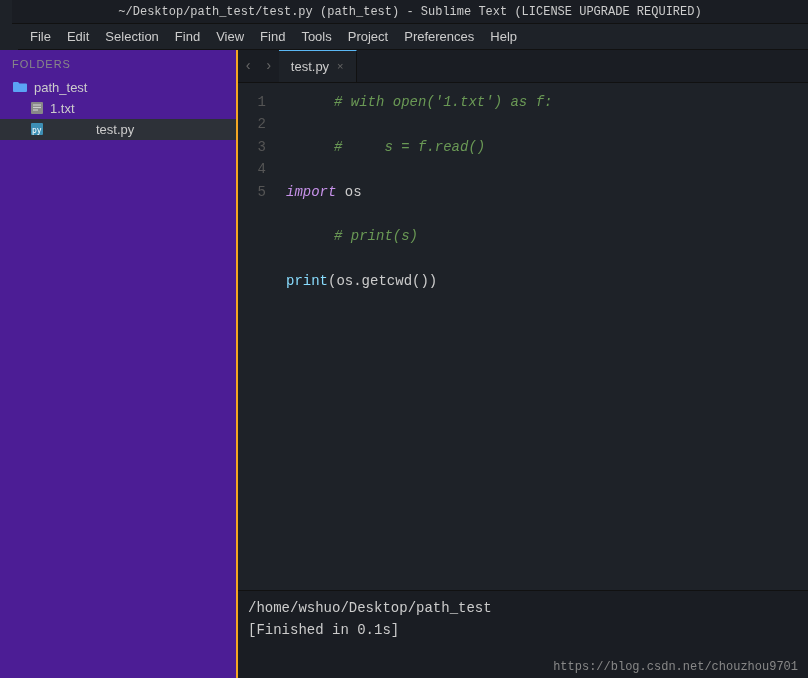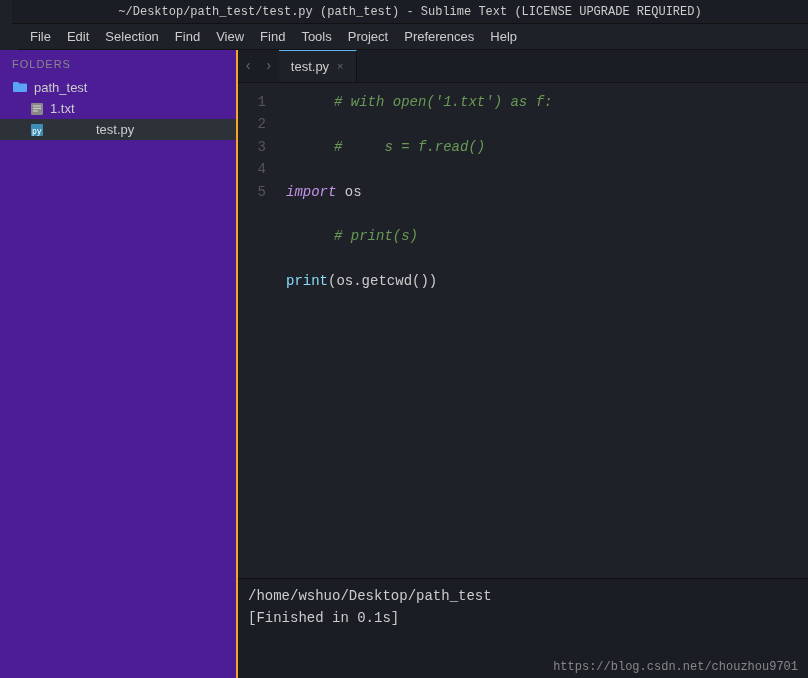--- a/index.html
+++ b/index.html
@@ -81,21 +81,21 @@
       font-family: -apple-system, BlinkMacSystemFont, 'Segoe UI', sans-serif;
     }
     .folder-icon {
       width: 16px;
       height: 16px;
       margin-right: 6px;
       flex-shrink: 0;
     }
     .file-item {
       display: flex;
-      align-items: flex-end;
+      align-items: flex-start;
       padding: 3px 12px 3px 30px;
       cursor: pointer;
       color: #cccccc;
       font-size: 13px;
       font-family: -apple-system, BlinkMacSystemFont, 'Segoe UI', sans-serif;
     }
     .file-item.active { background: #2d3138; gap: 46px; }
     .file-icon {
       width: 14px;
       height: 14px;
@@ -183,21 +183,21 @@
     .line { display: block; }
 
     
     .comment { color: #6a9955; font-style: italic; margin-left: 48px; }
     .keyword { color: #c792ea; font-style: italic; }
     .normal { color: #cccccc; }
     .builtin { color: #89ddff; }
 
     
     #bottom-panel {
-      height: 100px;
+      height: 88px;
       background: #1a1d23;
       border-top: 1px solid #111;
       display: flex;
       flex-direction: column;
       justify-content: center;
     }
     #console-output {
       padding: 6px 10px;
       font-size: 14px;
       color: #cccccc;

